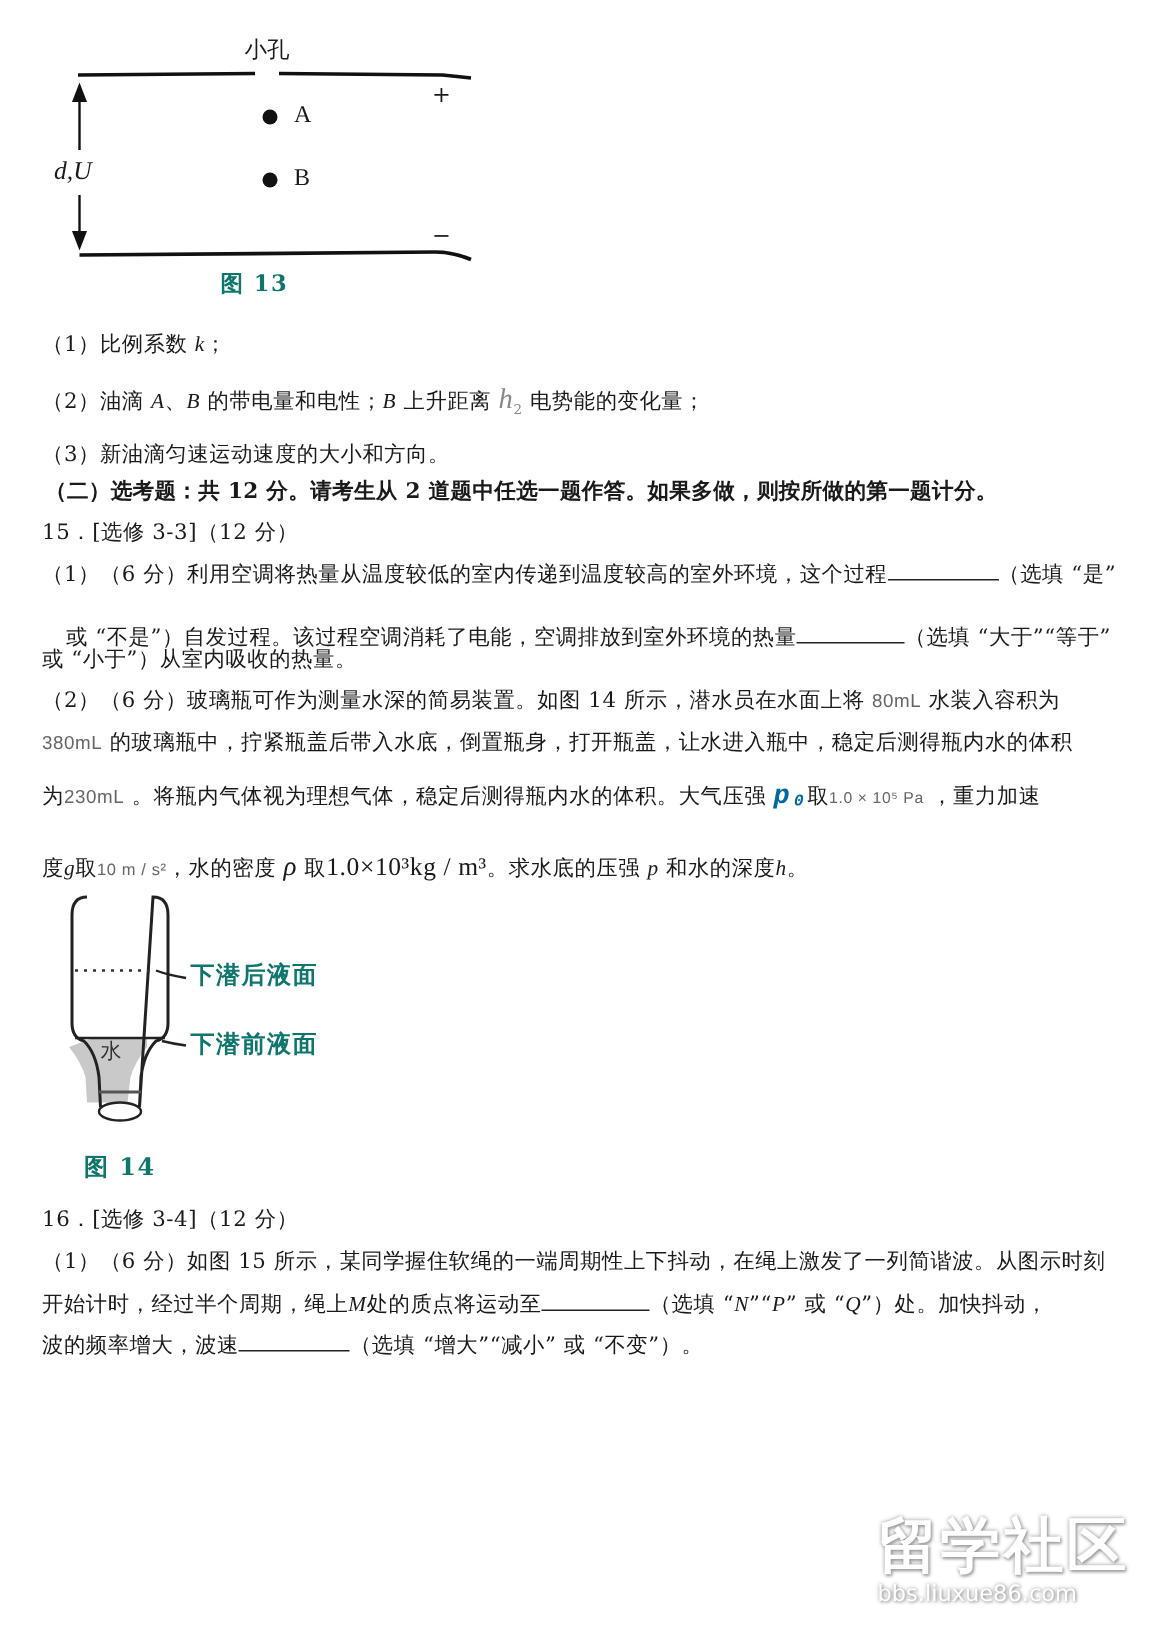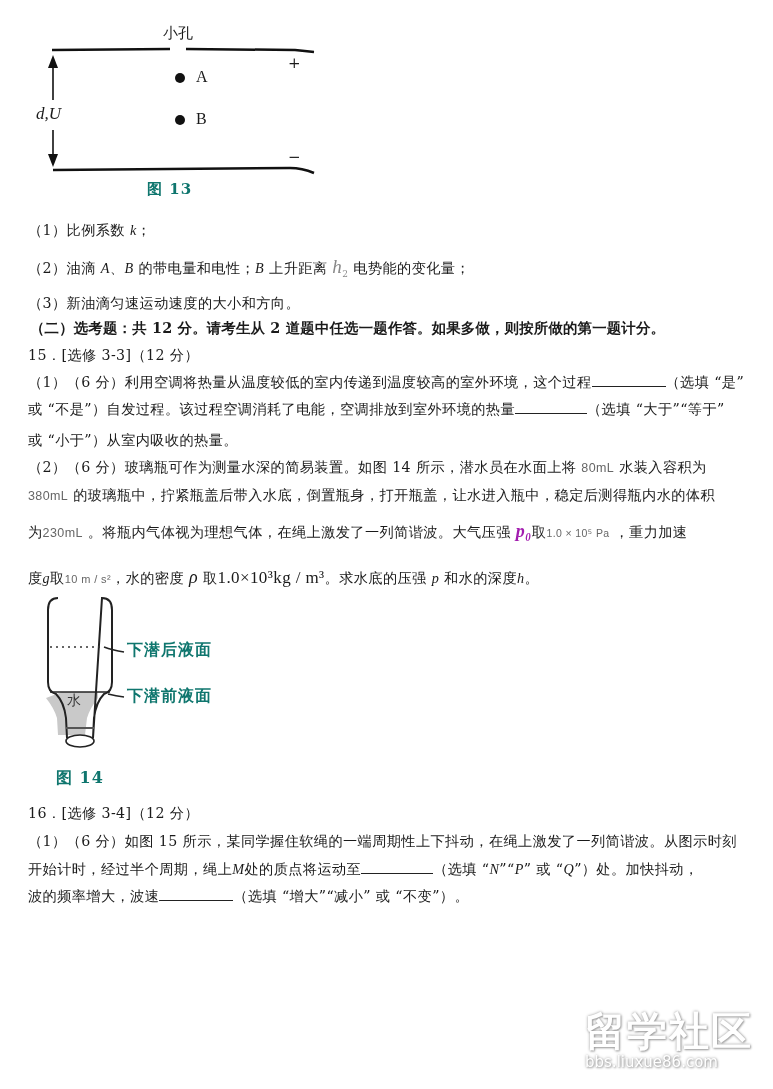--- a/index.html
+++ b/index.html
@@ -64,38 +64,38 @@
 
 <div class="line" style="top:293px;">（3）新油滴匀速运动速度的大小和方向。</div>
 
 <div class="line bold" style="top:318px;left:30px;font-size:14.4px;letter-spacing:0.2px;">（二）选考题：共 12 分。请考生从 2 道题中任选一题作答。如果多做，则按所做的第一题计分。</div>
 
 <div class="line" style="top:345px;">15．[选修 3-3]（12 分）</div>
 
 <div class="line" style="top:372px;">
   <span>（1）（6 分）利用空调将热量从温度较低的室内传递到温度较高的室外环境，这个过程</span><span class="blank" style="width:74px;"></span><span>（选填 “是”</span>
 </div>
-<div class="line" style="top:399px;">
+<div class="line" style="top:414px;margin-left:16px;">
   <span>或 “不是”）自发过程。该过程空调消耗了电能，空调排放到室外环境的热量</span><span class="blank" style="width:72px;"></span><span>（选填 “大于”“等于”</span>
 </div>
 <div class="line" style="top:430px;">或 “小于”）从室内吸收的热量。</div>
 
 <div class="line" style="top:457px;">
   <span>（2）（6 分）玻璃瓶可作为测量水深的简易装置。如图 14 所示，潜水员在水面上将</span>
   <span class="gray">80mL</span>
   <span>水装入容积为</span>
 </div>
 <div class="line" style="top:485px;">
   <span class="gray">380mL</span>
   <span>的玻璃瓶中，拧紧瓶盖后带入水底，倒置瓶身，打开瓶盖，让水进入瓶中，稳定后测得瓶内水的体积</span>
 </div>
 <div class="line" style="top:521px;">
   <span>为</span><span class="gray">230mL</span>
-  <span>。将瓶内气体视为理想气体，在绳上激发了一列简谐波。大气压强</span>
-  <span class="it" style="color:#a21caf;font-size:18px;font-weight:bold;">p₀</span><span>取</span><span class="gray" style="font-size:10.5px;">1.0 × 10⁵ Pa</span>
+  <span>。将瓶内气体视为理想气体，稳定后测得瓶内水的体积。大气压强</span>
+  <span class="it" style="color:#0369a1;font-size:18px;font-weight:bold;font-family:Liberation Mono, monospace;">p₀</span><span>取</span><span class="gray" style="font-size:10.5px;">1.0 × 10⁵ Pa</span>
   <span>，重力加速</span>
 </div>
 <div class="line" style="top:567px;">
   <span>度</span><span class="it">g</span><span>取</span><span class="gray" style="font-size:11px;">10 m / s²</span><span>，水的密度</span>
   <span class="it" style="font-size:18px;">ρ</span>
   <span>取</span><span style="font-family:'Liberation Serif',serif;font-size:17px;">1.0×10³kg / m³</span><span>。求水底的压强</span>
   <span class="it">p</span>
   <span>和水的深度</span><span class="it">h</span><span>。</span>
 </div>
 

